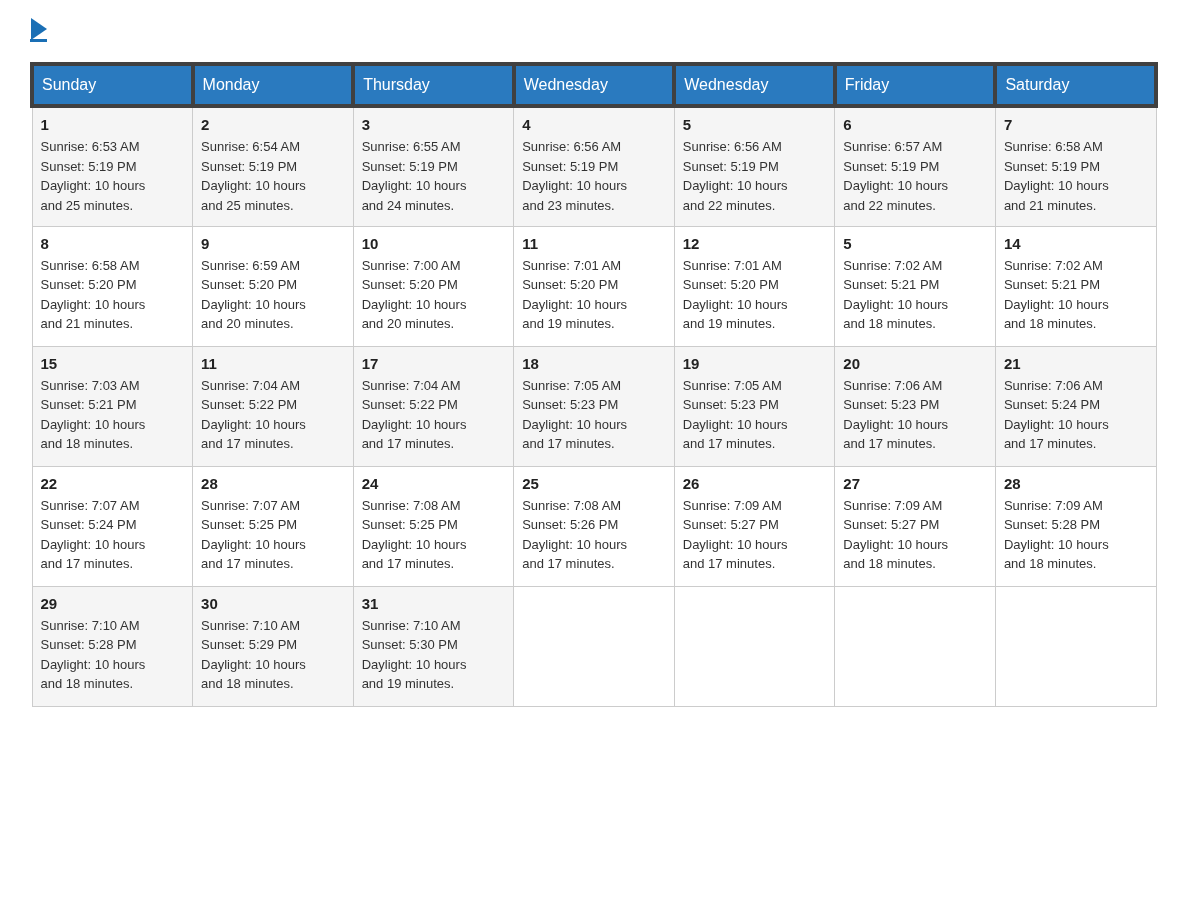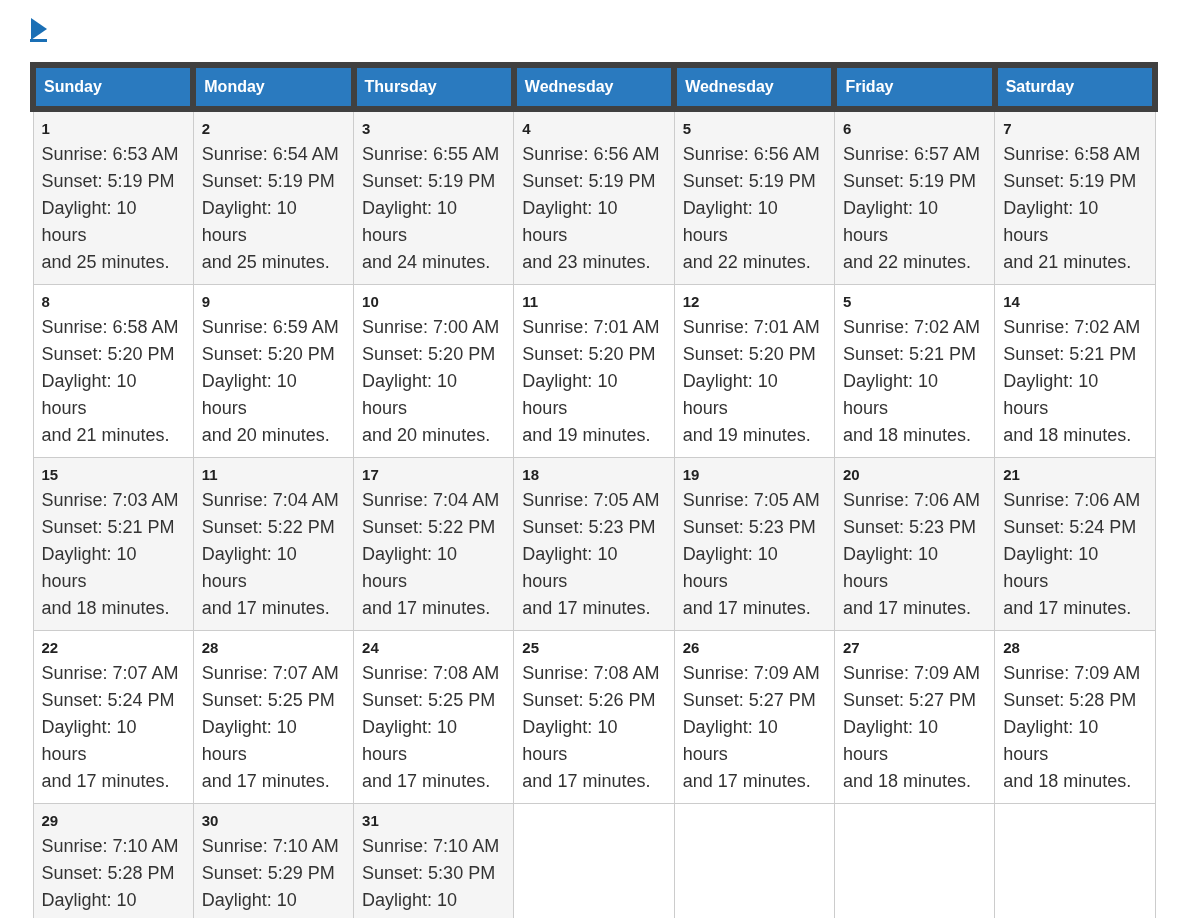--- a/index.html
+++ b/index.html
@@ -33,23 +33,23 @@
     table {
       width: 100%;
       border-collapse: collapse;
       table-layout: fixed;
     }
     thead tr th {
       background-color: #2a7abf;
       color: #fff;
       padding: 10px 8px;
       font-size: 16px;
-      font-weight: bold;
+      font-weight: normal;
       text-align: left;
-      border: 6px solid #404040;
+      border: 4px solid #404040;
     }
     tbody tr td {
       vertical-align: top;
       padding: 8px 8px;
       border: 1px solid #ccc;
       font-size: 13px;
       color: #333;
       min-height: 100px;
       height: 120px;
     }
@@ -59,21 +59,21 @@
     tbody tr:nth-child(even) td {
       background-color: #ffffff;
     }
     .day-number {
       font-size: 15px;
       font-weight: bold;
       margin-bottom: 4px;
       color: #222;
     }
     .day-info {
-      font-size: 18px;
+      font-size: 13px;
       line-height: 1.5;
       color: #333;
     }
     .empty-cell {
       background-color: #fff !important;
     }
     .general-text {
       font-size: 30px;
       font-weight: bold;
       color: #333;

